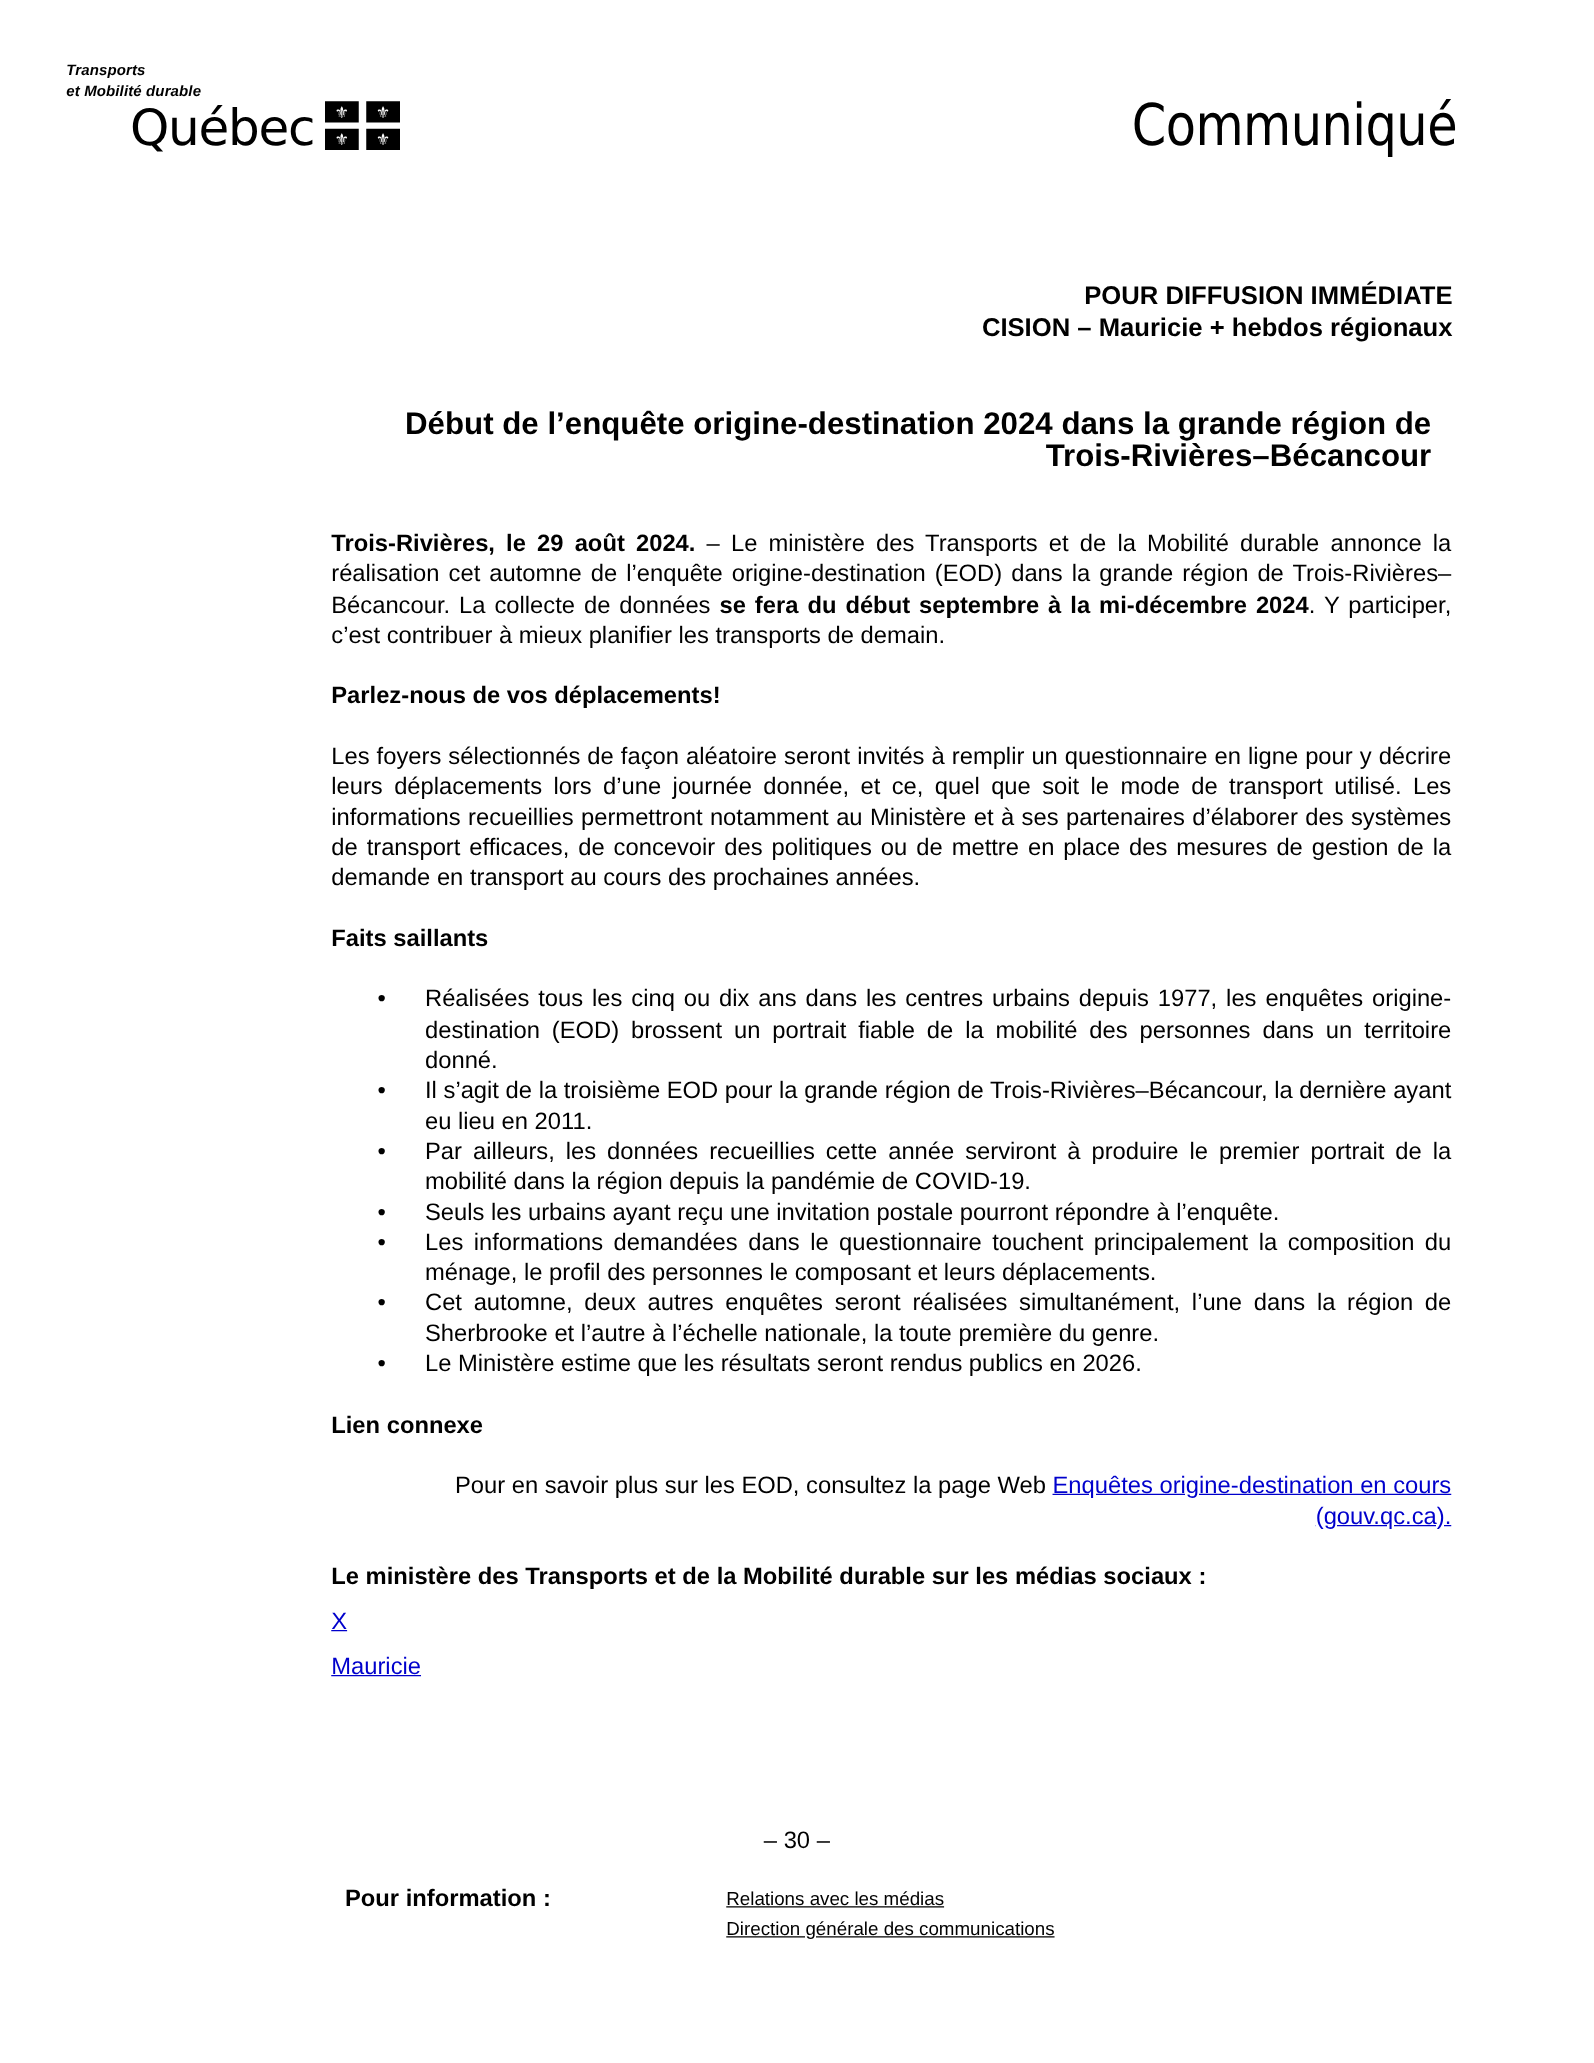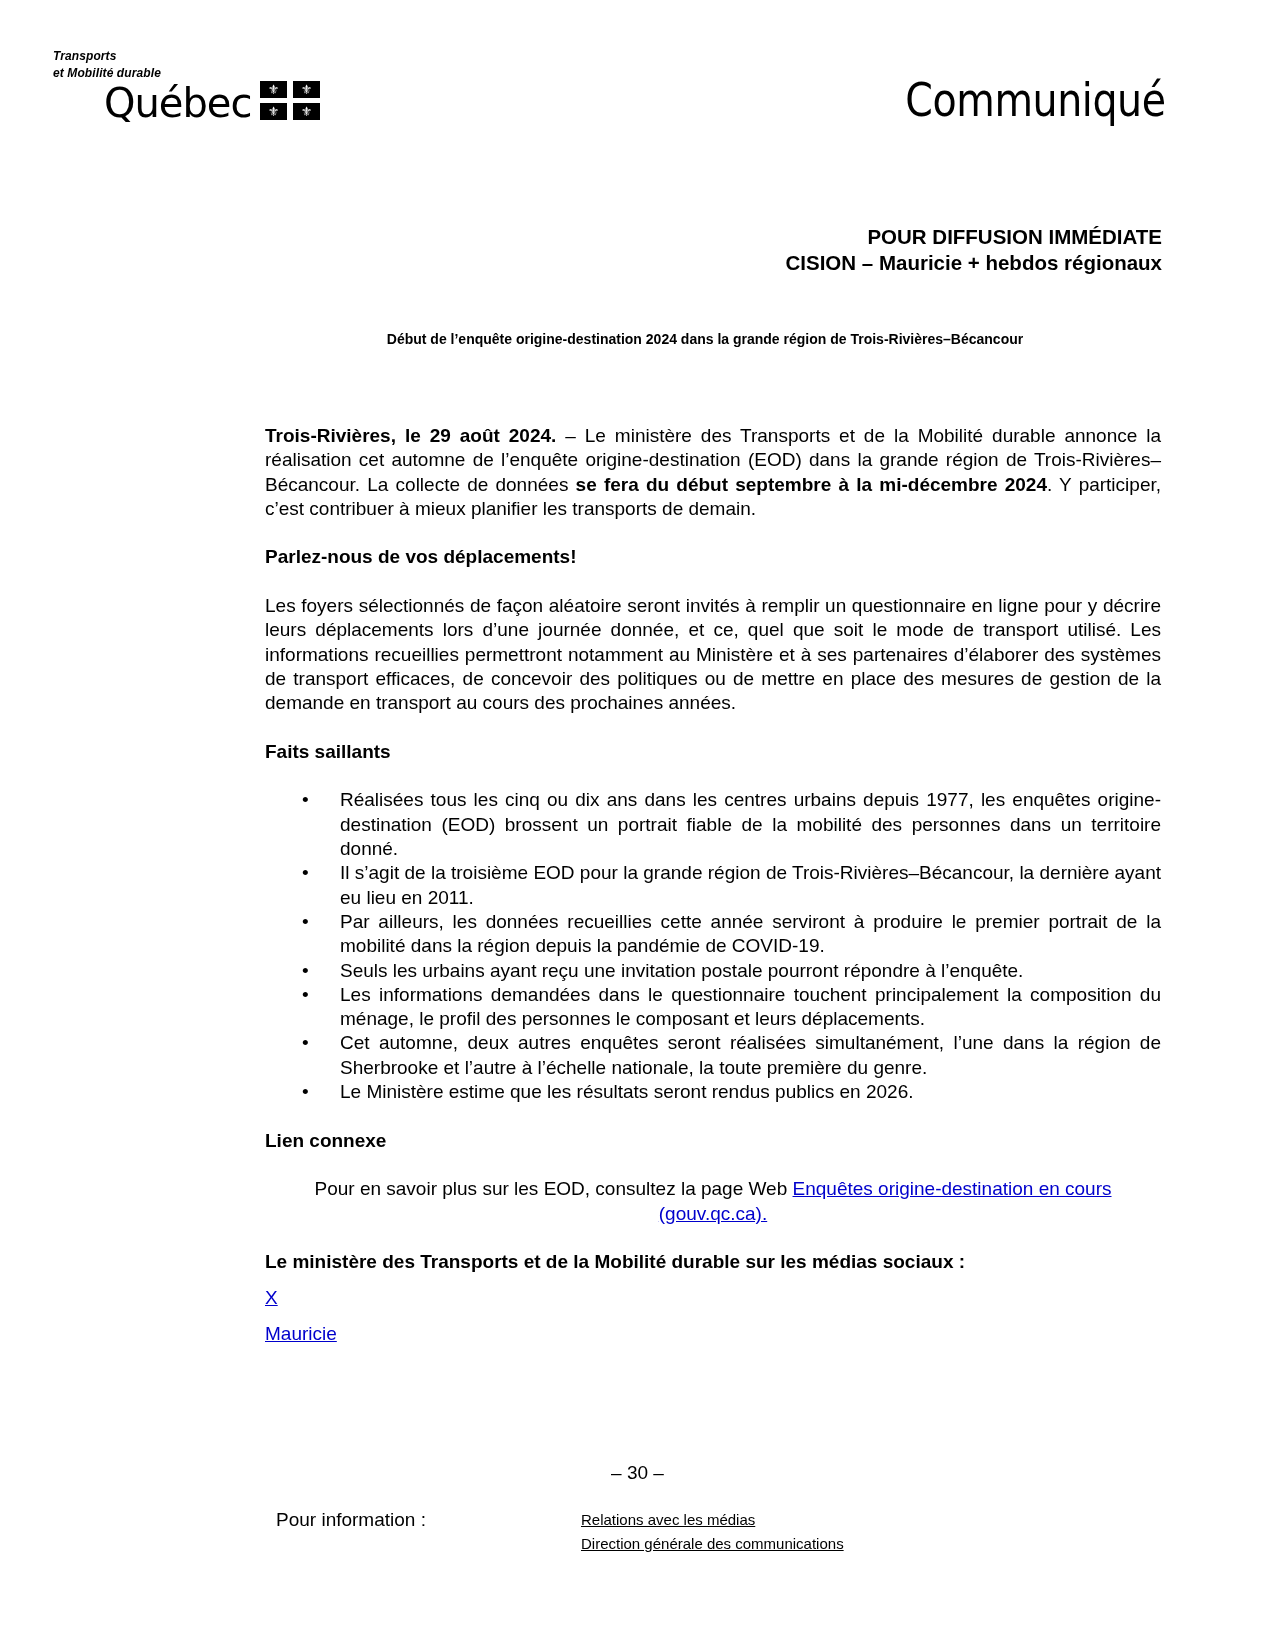--- a/index.html
+++ b/index.html
@@ -10,34 +10,34 @@
            font-size: 12px; line-height: 17px; letter-spacing: 0.1px; }
     .logo-quebec { position: absolute; left: 51px; top: 33px; font-family: "DejaVu Sans", sans-serif;
            font-size: 40px; line-height: 44px; letter-spacing: -1px; }
     .flag { position: absolute; left: 207px; top: 33px; width: 62px; height: 40px; }
     .flag-cell { position: absolute; width: 27px; height: 17px; background: #000; color: #fff;
            font-size: 13px; line-height: 17px; text-align: center; }
     .communique { position: absolute; right: 109px; top: 72px; font-family: "DejaVu Sans", sans-serif;
            font-size: 46px; line-height: 56px; letter-spacing: -0.5px; transform: scaleX(0.86); transform-origin: right; }
     .diffusion { position: absolute; right: 113px; top: 224px; text-align: right; font-weight: bold;
            font-size: 20.5px; line-height: 26px; }
-    .title { position: absolute; left: 265px; width: 880px; top: 326px; text-align: center; font-weight: bold;
-           font-size: 14px; line-height: 26px; }
+    .title { position: absolute; left: 265px; width: 880px; top: 326px; text-align: right; font-weight: bold;
+           font-size: 25px; line-height: 26px; }
     .content { position: absolute; left: 265px; width: 896px; top: 424px; font-size: 19px; line-height: 24.3px; }
     .content p { margin: 0; text-align: justify; }
     .gap { height: 24.3px; }
     .content b { font-weight: bold; }
     .h { font-weight: bold; }
     ul.bullets { margin: 0; padding: 0; list-style: none; }
     ul.bullets li { position: relative; padding-left: 75px; text-align: justify; }
     ul.bullets li::before { content: "\2022"; position: absolute; left: 37px; top: 0; }
     a.link { color: #0000cc; text-decoration: underline; }
     .social p { margin: 0; line-height: 36px; }
     .page-num { position: absolute; left: 0; width: 1275px; top: 1462px; text-align: center; font-size: 19px; }
-    .contact-label { position: absolute; left: 276px; top: 1508px; font-weight: normal; font-size: 19px; line-height: 24px; }
+    .contact-label { position: absolute; left: 276px; top: 1508px; font-weight: bold; font-size: 19px; line-height: 24px; }
     .contact-value { position: absolute; left: 581px; top: 1508px; font-size: 15px; line-height: 24px; text-decoration: underline; }
   </style>
 </head>
 <body>
 
 <div class="logo">
   <div class="logo-ministry">
     <div>Transports</div>
     <div>et Mobilité durable</div>
   </div>
@@ -73,21 +73,21 @@
     <li>Il s’agit de la troisième EOD pour la grande région de Trois-Rivières–Bécancour, la dernière ayant eu lieu en 2011.</li>
     <li>Par ailleurs, les données recueillies cette année serviront à produire le premier portrait de la mobilité dans la région depuis la pandémie de COVID-19.</li>
     <li>Seuls les urbains ayant reçu une invitation postale pourront répondre à l’enquête.</li>
     <li>Les informations demandées dans le questionnaire touchent principalement la composition du ménage, le profil des personnes le composant et leurs déplacements.</li>
     <li>Cet automne, deux autres enquêtes seront réalisées simultanément, l’une dans la région de Sherbrooke et l’autre à l’échelle nationale, la toute première du genre.</li>
     <li>Le Ministère estime que les résultats seront rendus publics en 2026.</li>
   </ul>
   <div class="gap"></div>
   <p class="h">Lien connexe</p>
   <div class="gap"></div>
-  <p style="text-align:center"><span>Pour en savoir plus sur les EOD, consultez la page Web </span><a class="link">Enquêtes origine-destination en cours (gouv.qc.ca).</a></p>
+  <p style="text-align:right"><span>Pour en savoir plus sur les EOD, consultez la page Web </span><a class="link">Enquêtes origine-destination en cours (gouv.qc.ca).</a></p>
   <div class="gap"></div>
   <p class="h">Le ministère des Transports et de la Mobilité durable sur les médias sociaux :</p>
   <div class="social" style="margin-top:6px">
     <p><a class="link">X</a></p>
     <p><a class="link">Mauricie</a></p>
   </div>
 </div>
 
 <div class="page-num">– 30 –</div>
 

